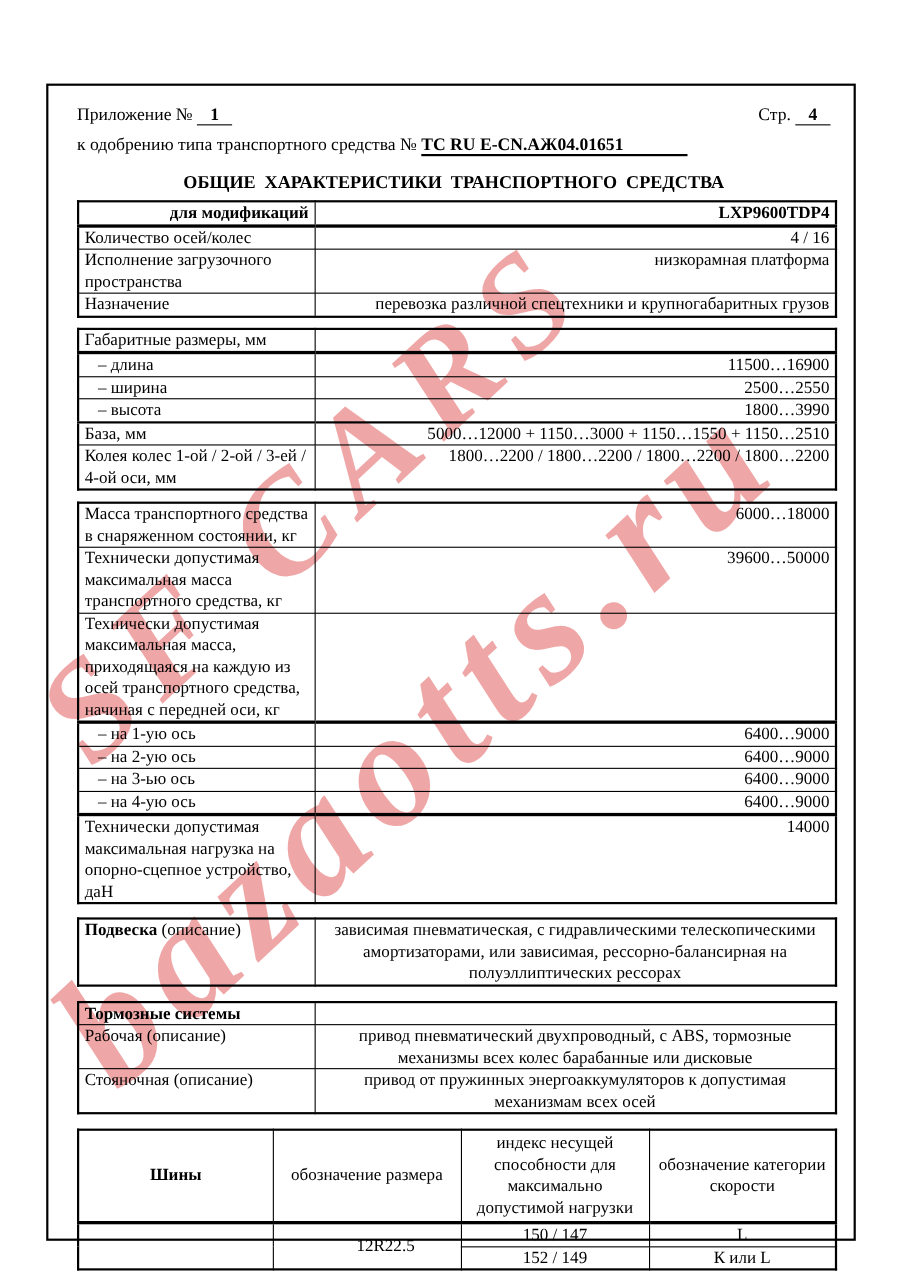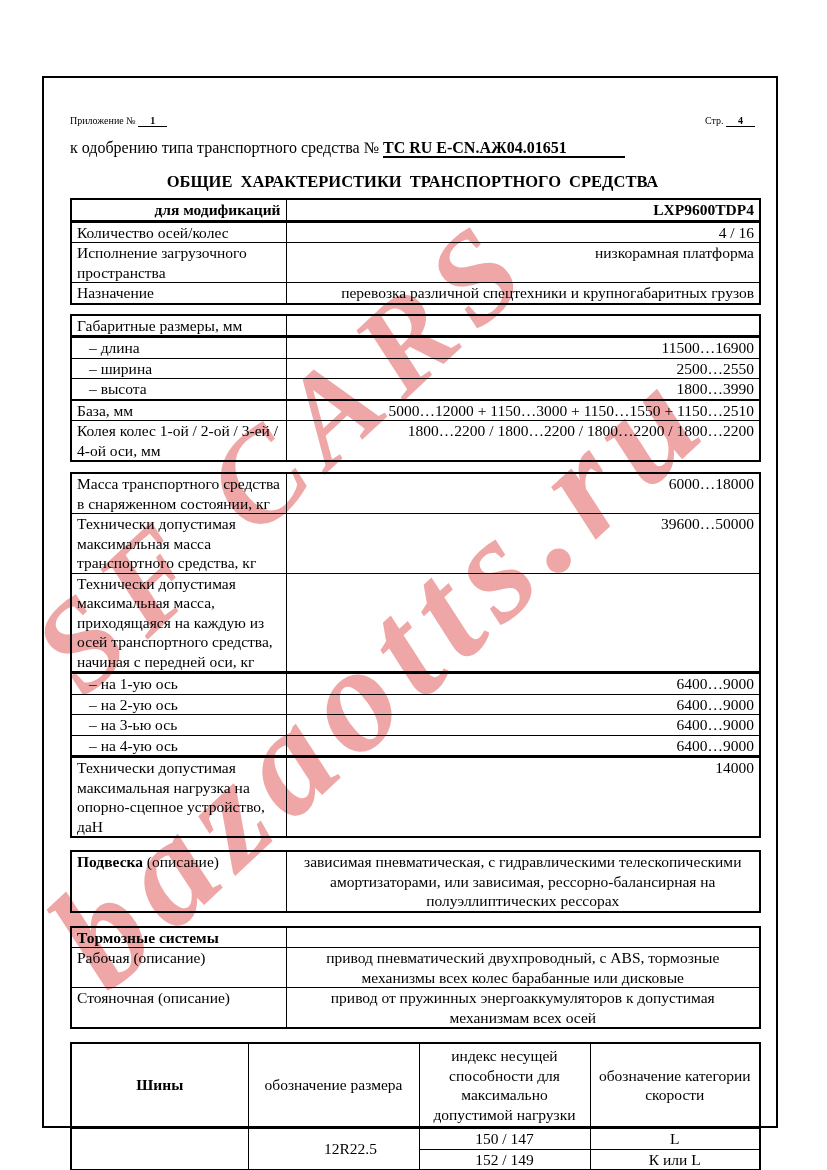--- a/index.html
+++ b/index.html
@@ -16,21 +16,21 @@
     position:absolute;z-index:0;white-space:nowrap;
     font-family:"Liberation Serif","DejaVu Serif",serif;
     font-style:italic;font-weight:bold;
     color:#e05050;opacity:.5;transform-origin:0 100%;
     pointer-events:none;
   }
   #wm1{left:105px;top:575px;font-size:128px;letter-spacing:16px;transform:rotate(-43deg);}
   #wm2{left:132px;top:848px;font-size:150px;letter-spacing:14px;transform:rotate(-43deg);}
   
   .content{position:relative;z-index:1;padding:16px 21px 0 26px;}
-  .hdr-row1{display:flex;justify-content:space-between;font-size:10px;line-height:22px;margin-top:16px;}
+  .hdr-row1{display:flex;justify-content:space-between;font-size:16px;line-height:22px;}
   .hdr-row2{font-size:16px;line-height:22px;margin-top:5px;}
   .num-underline{font-weight:bold;border-bottom:1.5px solid #000;padding:0 12px;}
   .approval-num{font-weight:bold;border-bottom:2.5px solid #000;padding-right:58px;}
   .doc-title{
     text-align:center;font-weight:bold;font-size:16.5px;line-height:20px;
     margin-top:13px;margin-bottom:6px;word-spacing:4px;
   }
   table{
     border-collapse:collapse;table-layout:fixed;width:689px;
     border:2px solid #000;margin-bottom:9px;background:transparent;

